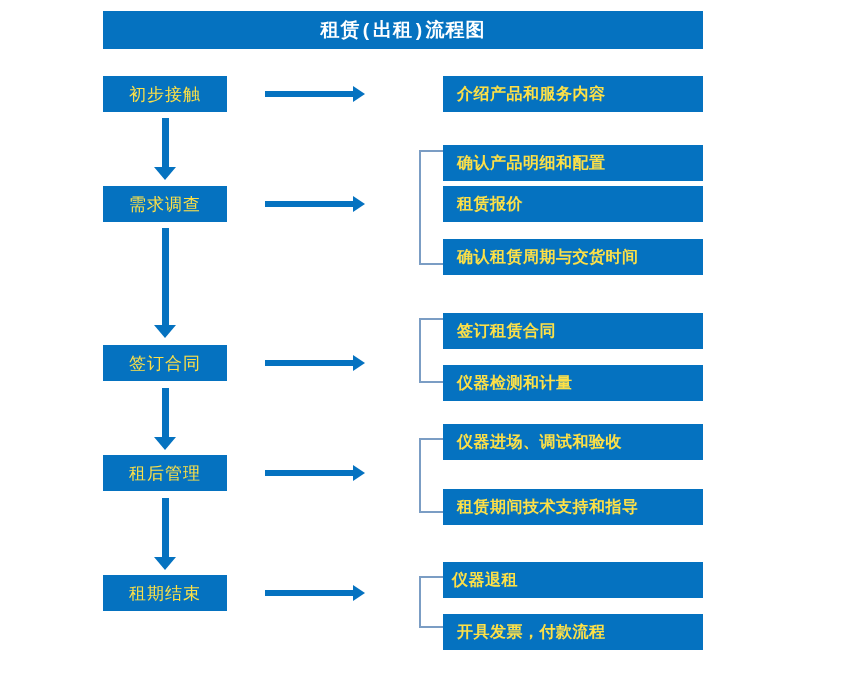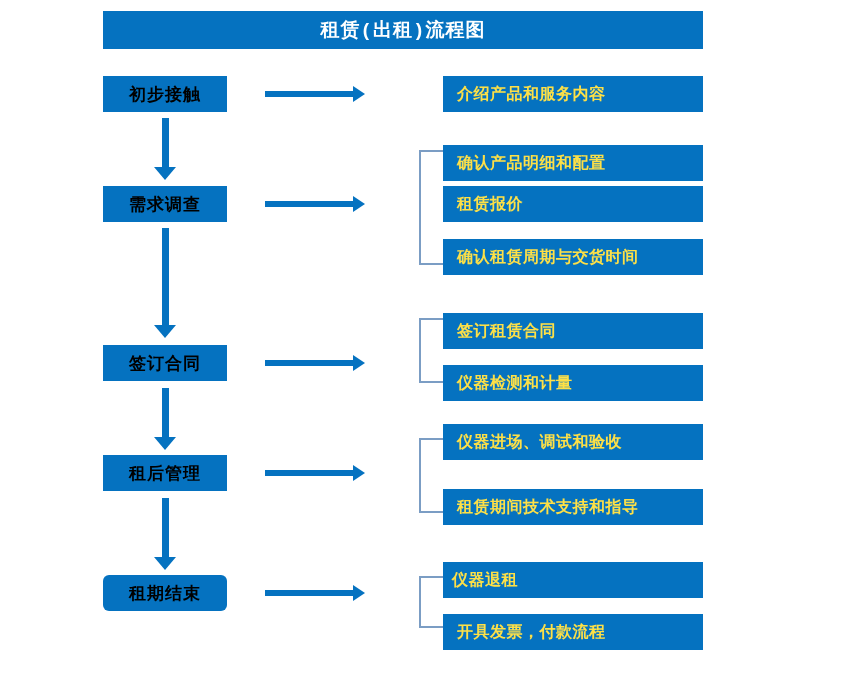--- a/index.html
+++ b/index.html
@@ -36,23 +36,23 @@
     letter-spacing: 1px;
     font-family: Liberation Mono, monospace;
   }
 
   
   .stage-box {
     position: absolute;
     width: 124px;
     height: 36px;
     background: #0572c0;
-    color: #000000;
+    color: #fde047;
     font-size: 17px;
-    font-weight: bold;
+    font-weight: normal;
     display: flex;
     align-items: center;
     justify-content: center;
     letter-spacing: 1px;
   }
 
   
   .detail-box {
     position: absolute;
     left: 443px;
@@ -140,21 +140,21 @@
   </div>
 
   <div class="stage-box" style="left:103px; top:345px;">
     <span>签订合同</span>
   </div>
 
   <div class="stage-box" style="left:103px; top:455px;">
     <span>租后管理</span>
   </div>
 
-  <div class="stage-box" style="left:103px; top:575px;border-radius:6px;">
+  <div class="stage-box" style="left:103px; top:575px;">
     <span>租期结束</span>
   </div>
 
   <div class="v-arrow" style="left:154px; top:118px; height:62px;">
     <div class="shaft" style="height:49px;"></div>
     <div class="head" style="top:49px;"></div>
   </div>
 
   <div class="v-arrow" style="left:154px; top:228px; height:110px;">
     <div class="shaft" style="height:97px;"></div>

